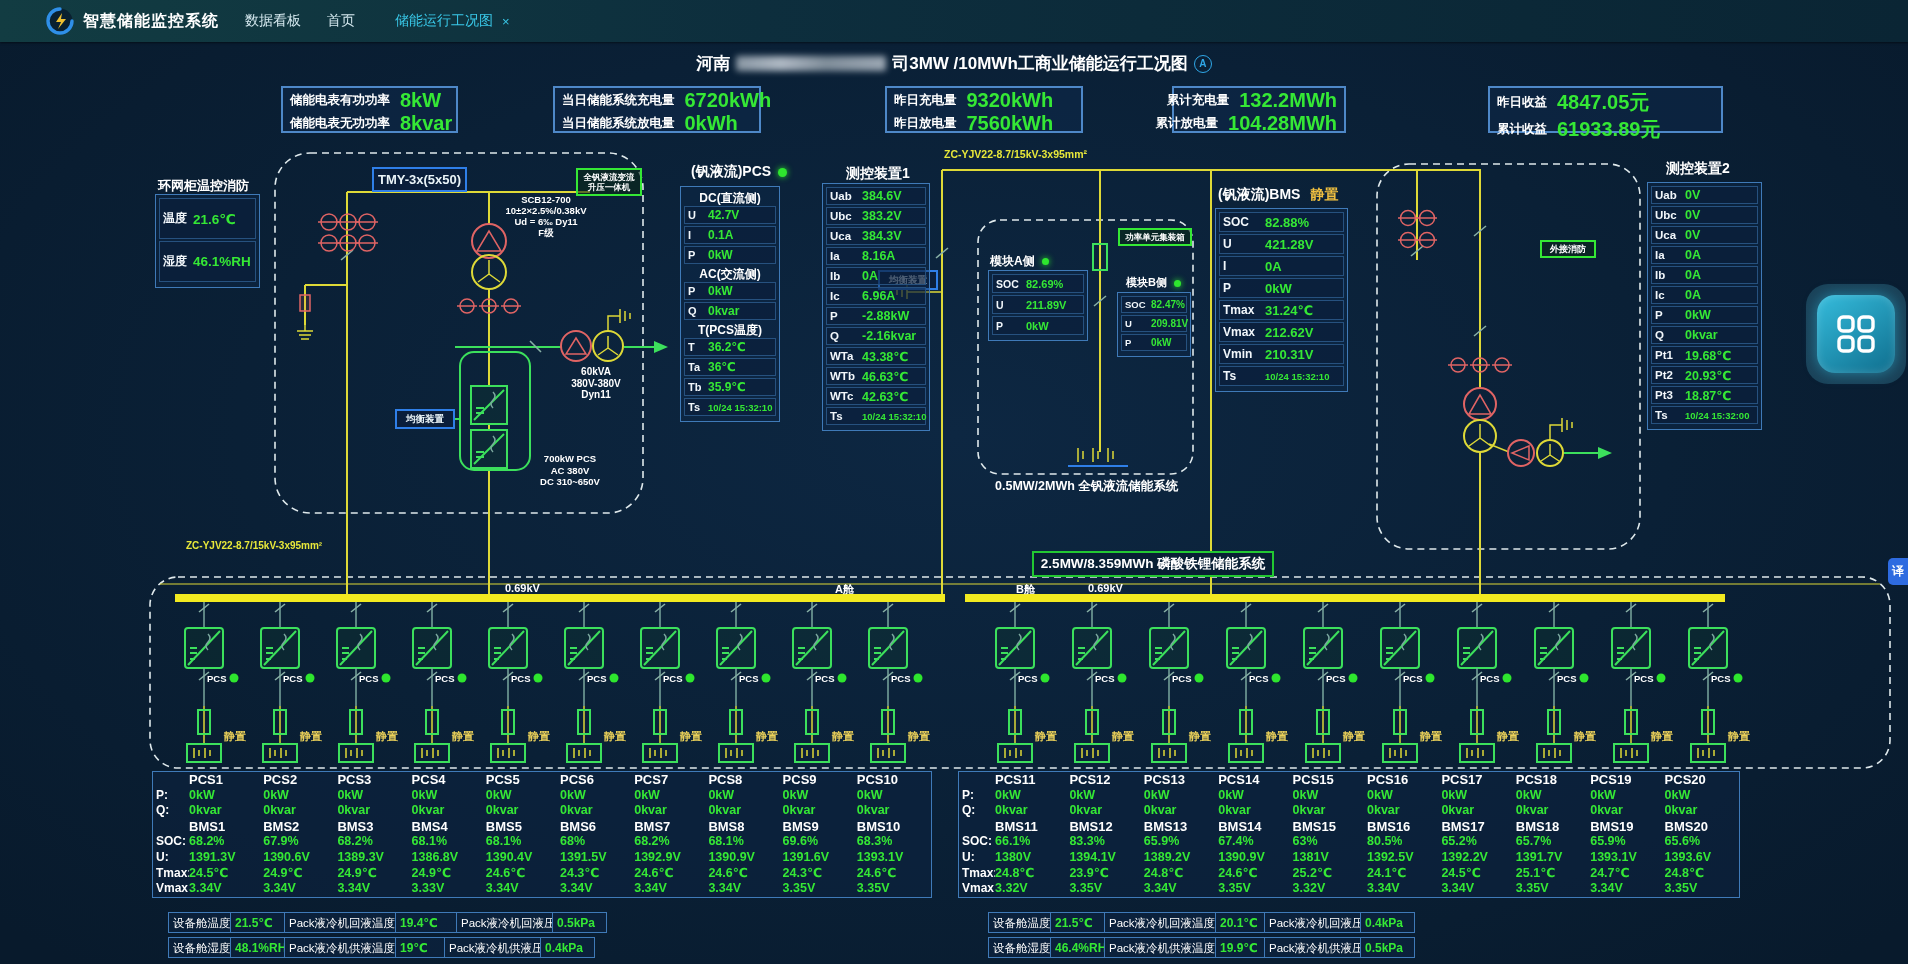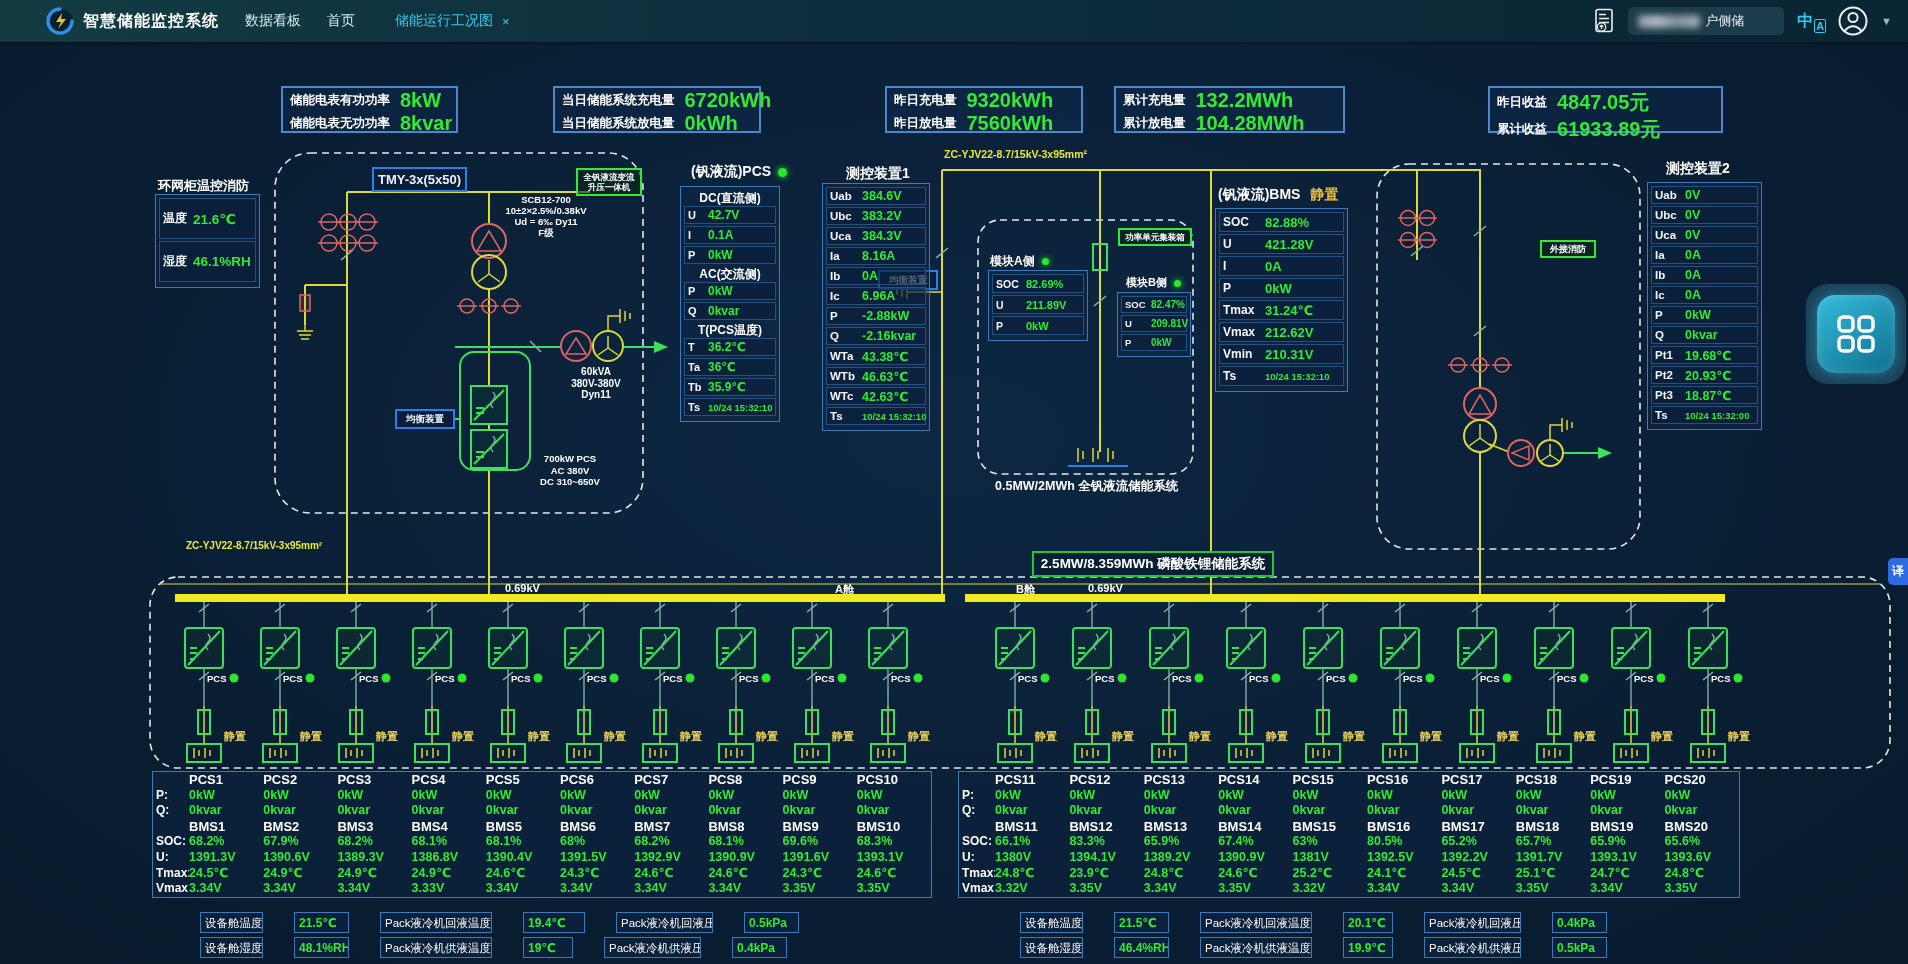--- a/index.html
+++ b/index.html
@@ -107,21 +107,21 @@
   .tcol{display:flex;flex-direction:column;overflow:hidden;}
   .tcell{height:15.6px;line-height:15.6px;font-size:12.5px;white-space:nowrap;}
   .tcell.hd{color:#ffffff;font-weight:bold;font-size:13px;}
   .tcell.val{color:#35e835;font-weight:bold;}
   .tcell.rl{color:#ffffff;font-weight:bold;font-size:12px;padding-left:3px;}
 
   
   .cool{position:absolute;top:912px;}
   .cool-row{display:flex;margin-bottom:4px;}
   .ccell{height:21px;line-height:21px;border:1px solid #3f7ab8;background:rgba(12,36,68,.55);
-    box-sizing:border-box;margin-right:-1px;padding:0 4px;white-space:nowrap;overflow:hidden;margin-left:32px;}
+    box-sizing:border-box;margin-right:-1px;padding:0 4px;white-space:nowrap;overflow:hidden;}
   .ccell.cl{color:#ffffff;font-size:11.5px;}
   .ccell.cv{color:#35e835;font-size:12px;font-weight:bold;}
 
   
   .apps-backdrop{position:absolute;left:1806px;top:284px;width:100px;height:100px;border-radius:22px;background:rgba(80,175,205,.25);}
   .apps-btn{position:absolute;left:1817px;top:295px;width:78px;height:78px;border-radius:18px;cursor:pointer;
     background:linear-gradient(145deg,#35bcdc,#0f6e8e);box-shadow:0 0 14px rgba(47,182,216,.55),inset 0 0 10px rgba(255,255,255,.18);
     display:flex;align-items:center;justify-content:center;}
   .trans-btn{position:absolute;right:0;top:558px;width:20px;height:27px;background:#2e6be0;border-radius:5px 0 0 5px;
     color:#fff;font-size:12px;font-weight:bold;text-align:center;line-height:27px;cursor:pointer;}
@@ -155,43 +155,30 @@
       <path d="M14,2 a12,12 0 1 0 12,12" fill="none" stroke="#2f8fe8" stroke-width="3.4" stroke-linecap="round"></path>
       <path d="M16,6 l-6,9 h5 l-3,7 8,-10 h-5 z" fill="#f0c030"></path>
     </svg>
     <div class="brand">智慧储能监控系统</div>
     <div class="nav-item">数据看板</div>
     <div class="nav-item">首页</div>
     <div class="tab">
       <span>储能运行工况图</span>
       <span class="tab-close">×</span>
     </div>
-    <div class="nav-right">
-      <svg width="22" height="26" viewBox="0 0 22 26">
-        <rect x="3" y="1.5" width="16" height="22" rx="2" fill="none" stroke="#e8f0f0" stroke-width="1.6"></rect>
-        <path d="M6,6.5 H13 M6,10.5 H16 M6,14.5 H16" stroke="#e8f0f0" stroke-width="1.4"></path>
-        <circle cx="8.5" cy="19" r="4.2" fill="#0d2e3d" stroke="#e8f0f0" stroke-width="1.3"></circle>
-        <path d="M8.5,21 V17.4 M6.8,18.8 L8.5,17.2 L10.2,18.8" fill="none" stroke="#e8f0f0" stroke-width="1.2"></path>
-      </svg>
-      <div class="pill">
-        <span class="blur"></span>
-        <span class="pill-text">户侧储</span>
-      </div>
-      <div class="lang">
-        <span>中</span><span class="lang-a">A</span>
-      </div>
-      <svg width="30" height="30" viewBox="0 0 30 30">
-        <circle cx="15" cy="15" r="13.5" fill="none" stroke="#e8f0f0" stroke-width="2"></circle>
-        <circle cx="15" cy="11.5" r="4.6" fill="none" stroke="#e8f0f0" stroke-width="2"></circle>
-        <path d="M6.5,25 q8.5,-9.5 17,0" fill="none" stroke="#e8f0f0" stroke-width="2"></path>
-      </svg>
-      <span class="caret">▼</span>
-    </div>
   </header>
 
+  <div class="title-row">
+    <span class="title-inner">
+      <span>河南</span>
+      <span class="blur title-blur"></span>
+      <span>司3MW /10MWh工商业储能运行工况图</span>
+      <span class="info-icon">A</span>
+    </span>
+  </div>
 
   <div id="stats">
       <div class="stat-box" style="left: 281px; width: 177px;">
         <div class="stat-row">
           <span class="stat-k">储能电表有功功率</span>
           <span class="stat-v">8kW</span>
         </div>
         <div class="stat-row">
           <span class="stat-k">储能电表无功功率</span>
           <span class="stat-v">8kvar</span>
@@ -210,21 +197,21 @@
       <div class="stat-box" style="left: 885px; width: 198px;">
         <div class="stat-row">
           <span class="stat-k">昨日充电量</span>
           <span class="stat-v">9320kWh</span>
         </div>
         <div class="stat-row">
           <span class="stat-k">昨日放电量</span>
           <span class="stat-v">7560kWh</span>
         </div>
       </div>
-      <div class="stat-box" style="left: 1114px; width: 231px;">
+      <div class="stat-box" style="left: 1172px; width: 174px; align-items: flex-end;">
         <div class="stat-row">
           <span class="stat-k">累计充电量</span>
           <span class="stat-v">132.2MWh</span>
         </div>
         <div class="stat-row">
           <span class="stat-k">累计放电量</span>
           <span class="stat-v">104.28MWh</span>
         </div>
       </div>
       <div class="stat-box" style="left: 1488px; width: 235px;">

